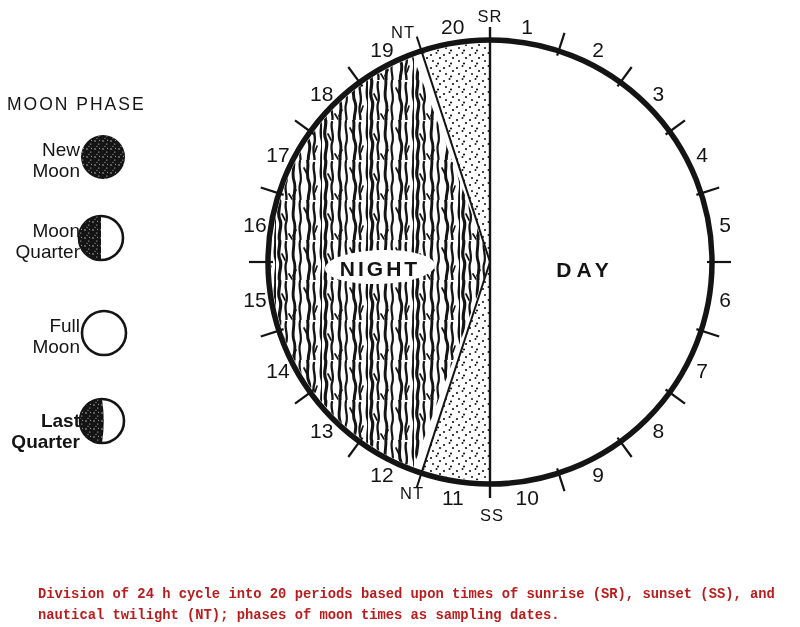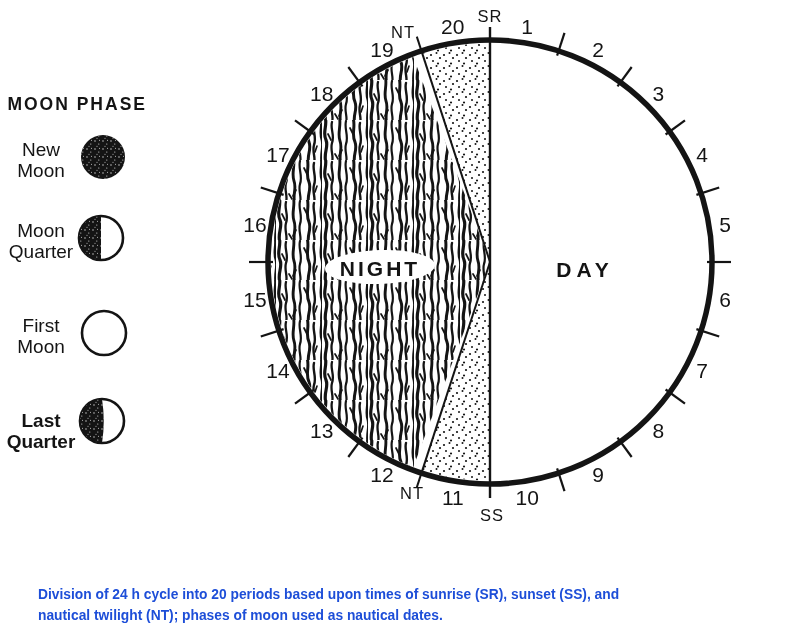--- a/index.html
+++ b/index.html
@@ -10,31 +10,31 @@
     background: #ffffff;
     overflow: hidden;
     font-family: "Liberation Sans", sans-serif;
     color: #141414;
   }
   
   .legend-title {
     position: absolute;
     left: 7px; top: 94px;
     width: 140px;
-    text-align: right;
+    text-align: left;
     font-size: 17.5px;
     letter-spacing: 2px;
-    font-weight: 700;
+    font-weight: 400;
     white-space: nowrap;
   }
   .legend-item-label {
     position: absolute;
     left: 2px;
     width: 78px;
-    text-align: center;
+    text-align: right;
     font-size: 19px;
     line-height: 21px;
     font-weight: 500;
   }
   .moon-svg { position: absolute; }
   
   #clock { position: absolute; left: 0; top: 0; }
   #clock text {
     font-family: "Liberation Sans", sans-serif;
     fill: #141414;
@@ -52,25 +52,25 @@
   .zone-label {
     font-size: 21px;
     font-weight: bold;
     text-anchor: middle;
   }
   
   .caption {
     position: absolute;
     left: 38px; top: 584px;
     width: 760px;
-    font-family: Liberation Sans, sans-serif;
+    font-family: Liberation Mono, monospace;
     font-size: 13.8px;
     line-height: 21px;
     font-weight: 600;
-    color: #1d4ed8;
+    color: #b91c1c;
     white-space: nowrap;
   }
 </style>
 </head>
 <body>
 
 <div class="page">
 
   <div class="legend-title">MOON PHASE</div>
 
@@ -87,21 +87,21 @@
     <div>Moon</div>
     <div>Quarter</div>
   </div>
   <svg class="moon-svg" style="left:75px;top:212px;" width="52" height="52" viewBox="0 0 52 52">
     <circle cx="26" cy="26" r="22" fill="#ffffff" stroke="#141414" stroke-width="2.6"></circle>
     <path d="M26 4 A22 22 0 0 0 26 48 Z" fill="#141414"></path>
     <path d="M26 4 A22 22 0 0 0 26 48 Z" fill="url(#mspeck)"></path>
   </svg>
 
   <div class="legend-item-label" style="top:315px;">
-    <div>First</div>
+    <div>Full</div>
     <div>Moon</div>
   </div>
   <svg class="moon-svg" style="left:78px;top:307px;" width="52" height="52" viewBox="0 0 52 52">
     <circle cx="26" cy="26" r="22" fill="#ffffff" stroke="#141414" stroke-width="2.6"></circle>
   </svg>
 
   <div class="legend-item-label" style="top:410px;font-weight:bold;">
     <div>Last</div>
     <div>Quarter</div>
   </div>
@@ -211,16 +211,16 @@
     <text class="zone-label" x="585" y="269" dy="0.36em" style="letter-spacing:5px;">DAY</text>
 
     <text class="small-label" x="490" y="16" dy="0.36em">SR</text>
     <text class="small-label" x="492" y="515" dy="0.36em">SS</text>
     <text class="small-label" x="403" y="32" dy="0.36em">NT</text>
     <text class="small-label" x="412" y="493" dy="0.36em">NT</text>
   </svg>
 
   <div class="caption">
     <div>Division of 24 h cycle into 20 periods based upon times of sunrise (SR), sunset (SS), and</div>
-    <div>nautical twilight (NT); phases of moon used as nautical dates.</div>
+    <div>nautical twilight (NT); phases of moon times as sampling dates.</div>
   </div>
 
 </div>
 
 </body></html>

